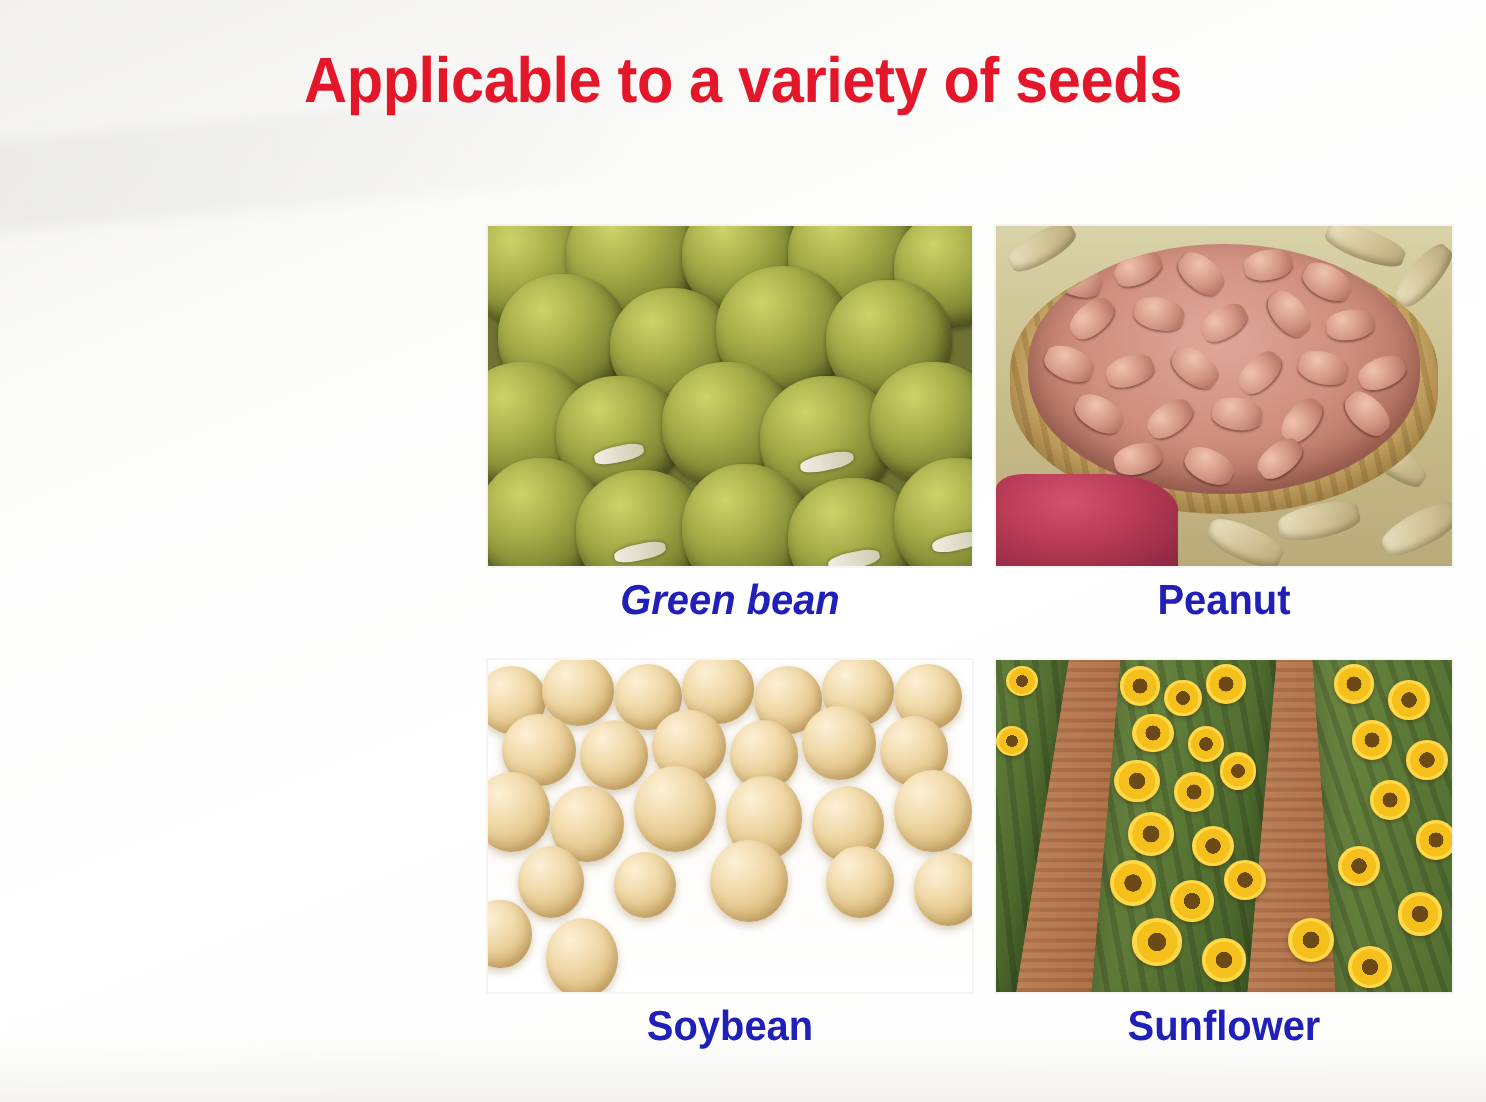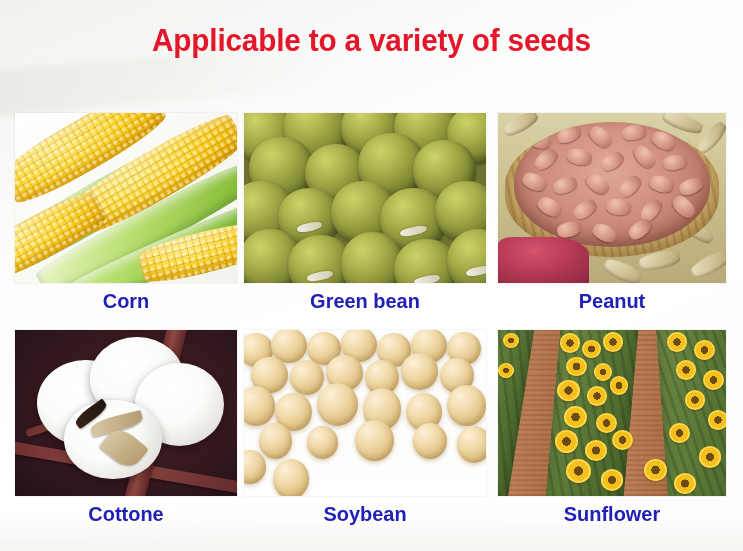--- a/index.html
+++ b/index.html
@@ -133,51 +133,22 @@
 </style>
 </head>
 <body>
 
 <div class="page-bg"></div>
 
 <div class="title">Applicable to a variety of seeds</div>
 
 <div class="grid">
 
-  <div class="cell" style="left:15px;top:113px;width:222px;height:200px;">
-    <div class="photo ph-corn" style="width:222px;height:170px;">
-      <div class="husk" style="left:-14%;top:44%;width:95%;height:26%;transform:rotate(-30deg);">
-          <div class="husk-l"></div>
-        </div>
-      <div class="cob" style="left:-8%;top:4%;width:78%;height:30%;transform:rotate(-30deg);">
-          <div class="kernels"></div>
-        </div>
-      <div class="husk" style="left:12%;top:36%;width:88%;height:18%;transform:rotate(-30deg);background:linear-gradient(100deg,#cdeb8d,#a4d64d 50%,#76b02e);">
-          <div class="husk-l"></div>
-        </div>
-      <div class="cob" style="left:22%;top:22%;width:84%;height:29%;transform:rotate(-30deg);">
-          <div class="kernels"></div>
-        </div>
-      <div class="husk" style="left:6%;top:58%;width:105%;height:22%;transform:rotate(-28deg);background:linear-gradient(100deg,#e6f4bf,#b7dd6c 45%,#82bb33);">
-          <div class="husk-l"></div>
-        </div>
-      <div class="cob" style="left:-20%;top:60%;width:62%;height:26%;transform:rotate(-28deg);">
-          <div class="kernels"></div>
-        </div>
-      <div class="husk" style="left:18%;top:74%;width:100%;height:20%;transform:rotate(-24deg);background:linear-gradient(100deg,#c9e98a,#9ad04a 55%,#6ca828);">
-          <div class="husk-l"></div>
-        </div>
-      <div class="cob" style="left:56%;top:70%;width:58%;height:24%;transform:rotate(-14deg);">
-          <div class="kernels"></div>
-        </div>
-    </div>
-    <div class="caption" style="top:176px;">Corn</div>
-  </div>
-
-  <div class="cell" style="left:244px;top:113px;width:242px;height:200px;">
+
+  <div class="cell" style="left:244px;top:113px;width:242px;height:200px;font-style:italic;">
     <div class="photo ph-bean" style="width:242px;height:170px;">
       <div class="bean" style="left:-4%;top:-6%;width:26%;height:36%;"></div>
       <div class="bean" style="left:16%;top:-10%;width:28%;height:38%;"></div>
       <div class="bean" style="left:40%;top:-8%;width:25%;height:34%;"></div>
       <div class="bean" style="left:62%;top:-10%;width:27%;height:37%;"></div>
       <div class="bean" style="left:84%;top:-4%;width:24%;height:34%;"></div>
       <div class="bean" style="left:2%;top:14%;width:27%;height:37%;"></div>
       <div class="bean" style="left:25%;top:18%;width:26%;height:35%;"></div>
       <div class="bean" style="left:47%;top:12%;width:28%;height:38%;"></div>
       <div class="bean" style="left:70%;top:16%;width:26%;height:36%;"></div>
@@ -239,35 +210,20 @@
         <div class="nut" style="left:80%;top:62%;width:13%;height:13%;transform:rotate(44deg);"></div>
         <div class="nut" style="left:22%;top:80%;width:12%;height:12%;transform:rotate(-14deg);"></div>
         <div class="nut" style="left:40%;top:82%;width:13%;height:13%;transform:rotate(26deg);"></div>
         <div class="nut" style="left:58%;top:80%;width:12%;height:12%;transform:rotate(-38deg);"></div>
       </div>
       <div class="shellpile"></div>
     </div>
     <div class="caption" style="top:176px;">Peanut</div>
   </div>
 
-  <div class="cell" style="left:15px;top:330px;width:222px;height:200px;">
-    <div class="photo ph-cotton" style="width:222px;height:166px;">
-      <div class="twig" style="left:-6%;top:80%;width:120%;height:7%;transform:rotate(10deg);"></div>
-      <div class="twig" style="left:58%;top:-10%;width:9%;height:130%;transform:rotate(14deg);"></div>
-      <div class="twig" style="left:4%;top:52%;width:40%;height:5%;transform:rotate(-18deg);"></div>
-      <div class="boll" style="left:10%;top:18%;width:44%;height:52%;"></div>
-      <div class="boll" style="left:34%;top:4%;width:42%;height:50%;"></div>
-      <div class="boll" style="left:54%;top:20%;width:40%;height:50%;"></div>
-      <div class="boll" style="left:22%;top:42%;width:44%;height:48%;"></div>
-      <div class="bract" style="left:34%;top:52%;width:24%;height:9%;transform:rotate(-14deg);"></div>
-      <div class="bract" style="left:40%;top:62%;width:18%;height:18%;transform:rotate(40deg);"></div>
-      <div class="bract" style="left:26%;top:47%;width:16%;height:7%;transform:rotate(-36deg);background:linear-gradient(100deg,#3a2418,#1d1410);"></div>
-    </div>
-    <div class="caption" style="top:172px;">Cottone</div>
-  </div>
 
   <div class="cell" style="left:498px;top:330px;width:228px;height:200px;">
     <div class="photo ph-sun" style="width:228px;height:166px;">
       <div class="soilrow" style="left:6%;top:0;width:22%;height:100%;transform:skewX(-7deg);"></div>
       <div class="soilrow" style="left:54%;top:0;width:22%;height:100%;transform:skewX(-3deg);"></div>
       <div class="cropband" style="left:-14%;top:-4%;width:24%;height:110%;transform:skewX(-9deg);"></div>
       <div class="cropband" style="left:24%;top:-6%;width:34%;height:112%;transform:skewX(-5deg);"></div>
       <div class="cropband" style="left:72%;top:-6%;width:42%;height:112%;transform:skewX(4deg);"></div>
       <div class="flower" style="left:27%;top:2%;width:9%;height:12%;"></div>
       <div class="flower" style="left:37%;top:6%;width:8%;height:11%;"></div>

